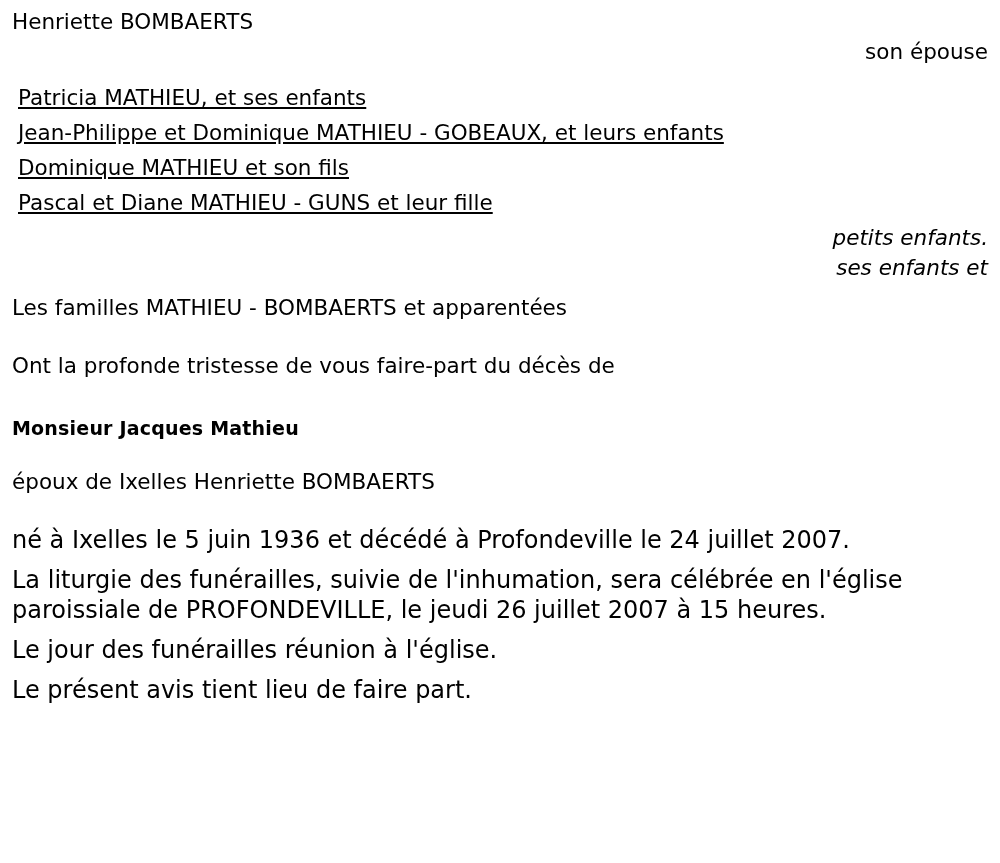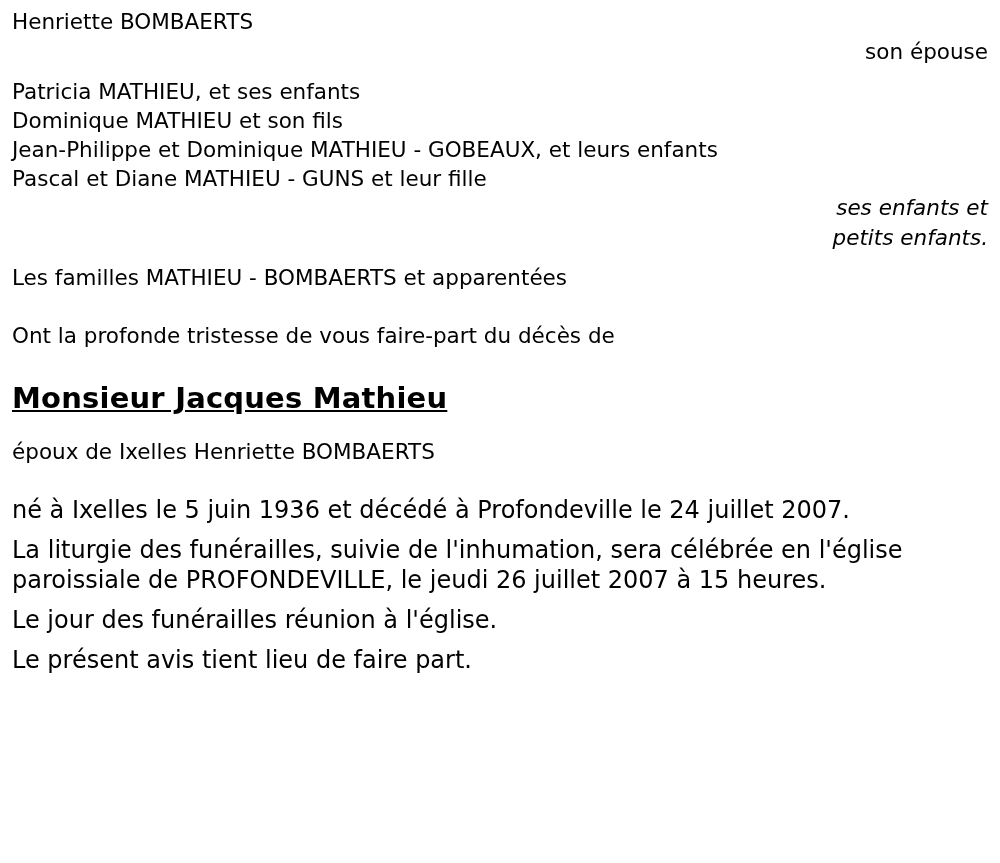--- a/index.html
+++ b/index.html
@@ -31,27 +31,26 @@
   }
   .right-note {
     text-align: right;
     font-size: 21.5px;
     line-height: 30px;
   }
   .gap-sm { height: 10px; }
   .gap-md { height: 20px; }
   .gap-lg { height: 28px; }
   .name-block {
-    font-size: 29px;
+    font-size: 19px;
     font-weight: bold;
     line-height: 38px;
     letter-spacing: 0.2px;
-    text-decoration: underline;
   }
-  .block-group .line { margin: 0; }
+  .block-group .line { margin: 6px; text-decoration: underline; }
   .note-tail {
     text-align: right;
     font-style: italic;
     font-size: 21.5px;
     line-height: 30px;
   }
   .para {
     font-size: 24px;
     line-height: 30px;
   }
@@ -61,27 +60,27 @@
 
 <div class="page">
 
   <div class="line">Henriette BOMBAERTS</div>
   <div class="right-note">son épouse</div>
 
   <div class="gap-sm"></div>
 
   <div class="block-group">
     <div class="line tight">Patricia MATHIEU, et ses enfants</div>
+    <div class="line tight">Jean-Philippe et Dominique MATHIEU - GOBEAUX, et leurs enfants</div>
     <div class="line tight">Dominique MATHIEU et son fils</div>
-    <div class="line tight">Jean-Philippe et Dominique MATHIEU - GOBEAUX, et leurs enfants</div>
     <div class="line tight">Pascal et Diane MATHIEU - GUNS et leur fille</div>
   </div>
 
+  <div class="note-tail">petits enfants.</div>
   <div class="note-tail">ses enfants et</div>
-  <div class="note-tail">petits enfants.</div>
 
   <div class="gap-sm"></div>
 
   <div class="line">Les familles MATHIEU - BOMBAERTS et apparentées</div>
 
   <div class="gap-lg"></div>
 
   <div class="line">Ont la profonde tristesse de vous faire-part du décès de</div>
 
   <div class="gap-lg"></div>

